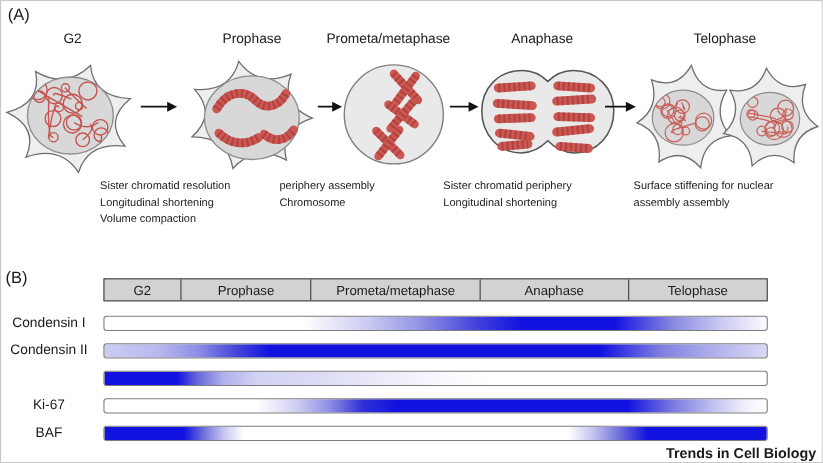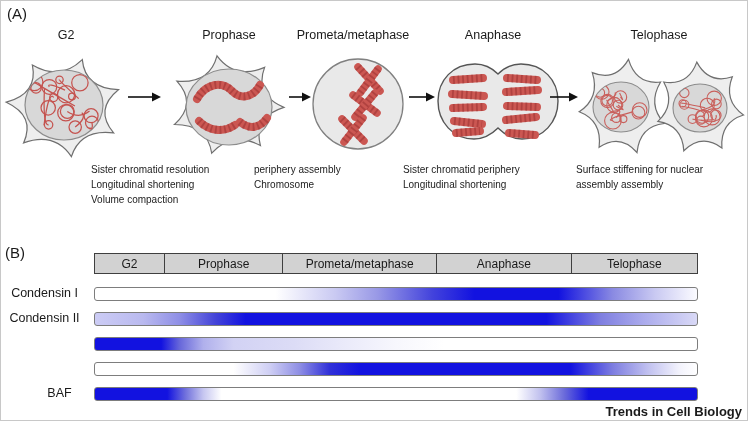--- a/index.html
+++ b/index.html
@@ -207,19 +207,20 @@
   </div>
 
   <div class="row-label" style="top:285px;">Condensin I</div>
   <div class="bar" style="top: 286px; background: linear-gradient(90deg, rgb(255, 255, 255) 0%, rgb(255, 255, 255) 30%, rgb(201, 201, 242) 40%, rgb(152, 152, 230) 47%, rgb(67, 67, 220) 56%, rgb(18, 18, 224) 63%, rgb(18, 18, 224) 77%, rgb(138, 138, 226) 86%, rgb(201, 201, 242) 93%, rgb(251, 251, 255) 100%);"></div>
 
   <div class="row-label" style="top:310px;">Condensin II</div>
   <div class="bar" style="top: 311px; background: linear-gradient(90deg, rgb(204, 204, 245) 0%, rgb(185, 185, 239) 8%, rgb(143, 143, 230) 14%, rgb(68, 68, 216) 20%, rgb(18, 18, 224) 25%, rgb(18, 18, 224) 75%, rgb(127, 127, 224) 84%, rgb(170, 170, 236) 91%, rgb(217, 217, 246) 100%);"></div>
 
   <div class="bar" style="top: 336px; background: linear-gradient(90deg, rgb(18, 18, 224) 0%, rgb(18, 18, 224) 11%, rgb(102, 102, 218) 14%, rgb(176, 176, 236) 18%, rgb(210, 210, 244) 23%, rgb(220, 220, 246) 33%, rgb(235, 235, 250) 42%, rgb(247, 247, 253) 50%, rgb(255, 255, 255) 58%, rgb(255, 255, 255) 100%);"></div>
 
+  <div class="row-label" style="top:360px;">Ki-67</div>
   <div class="bar" style="top: 361px; background: linear-gradient(90deg, rgb(255, 255, 255) 0%, rgb(255, 255, 255) 23%, rgb(207, 207, 244) 29%, rgb(142, 142, 228) 34%, rgb(48, 48, 216) 39%, rgb(18, 18, 224) 44%, rgb(18, 18, 224) 79%, rgb(125, 125, 224) 86%, rgb(194, 194, 240) 92%, rgb(242, 242, 252) 97%, rgb(255, 255, 255) 100%);"></div>
 
-  <div class="row-label" style="top:385px;margin-left:15px;">BAF</div>
+  <div class="row-label" style="top:385px;">BAF</div>
   <div class="bar" style="top: 386px; background: linear-gradient(90deg, rgb(18, 18, 224) 0%, rgb(18, 18, 224) 12%, rgb(112, 112, 220) 15%, rgb(198, 198, 240) 18%, rgb(255, 255, 255) 21%, rgb(255, 255, 255) 70%, rgb(192, 192, 238) 74%, rgb(106, 106, 218) 78%, rgb(18, 18, 224) 82%, rgb(18, 18, 224) 100%);"></div>
 
   <div class="journal">Trends in Cell Biology</div>
 </div>
 
 </body></html>

